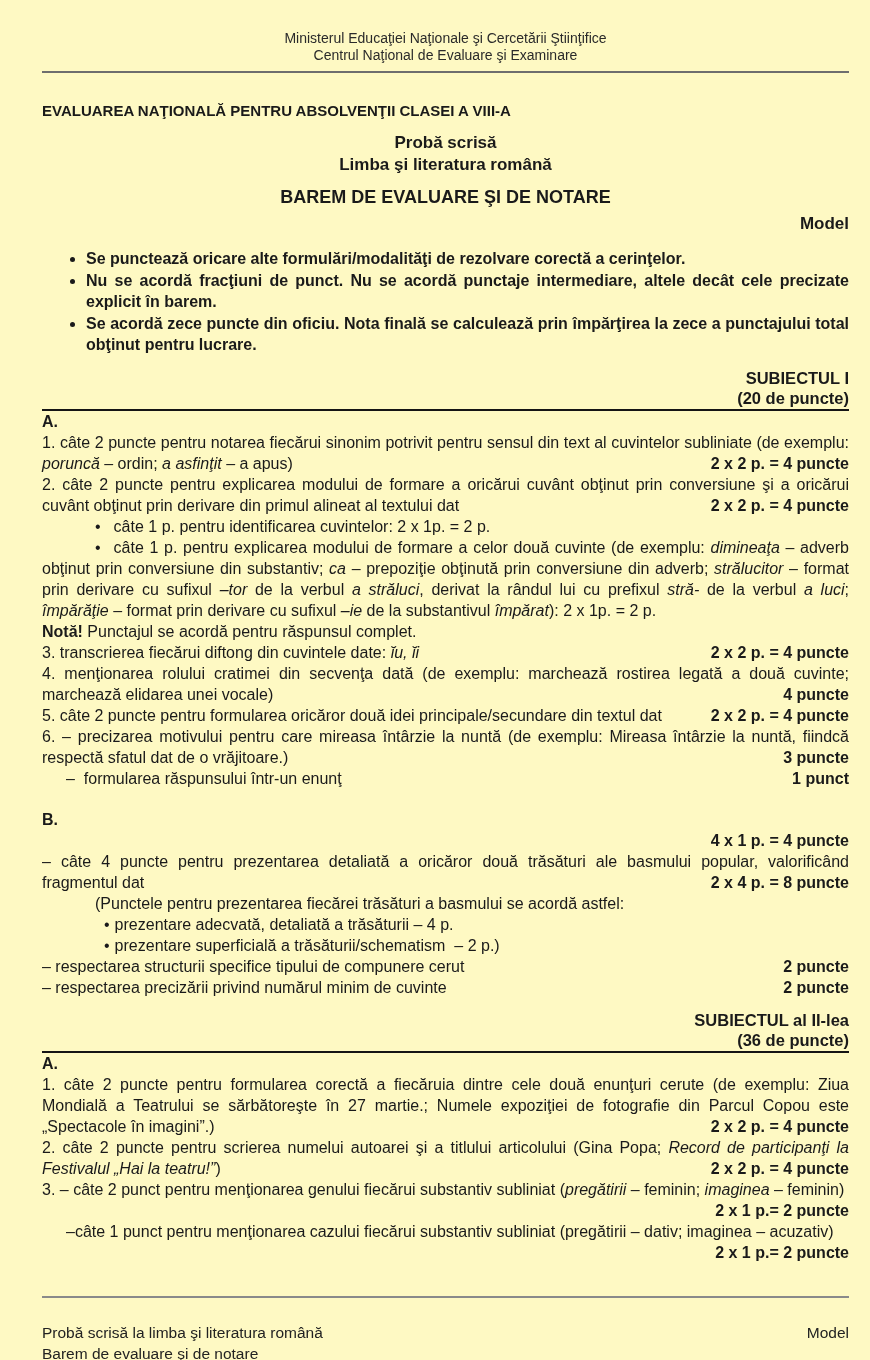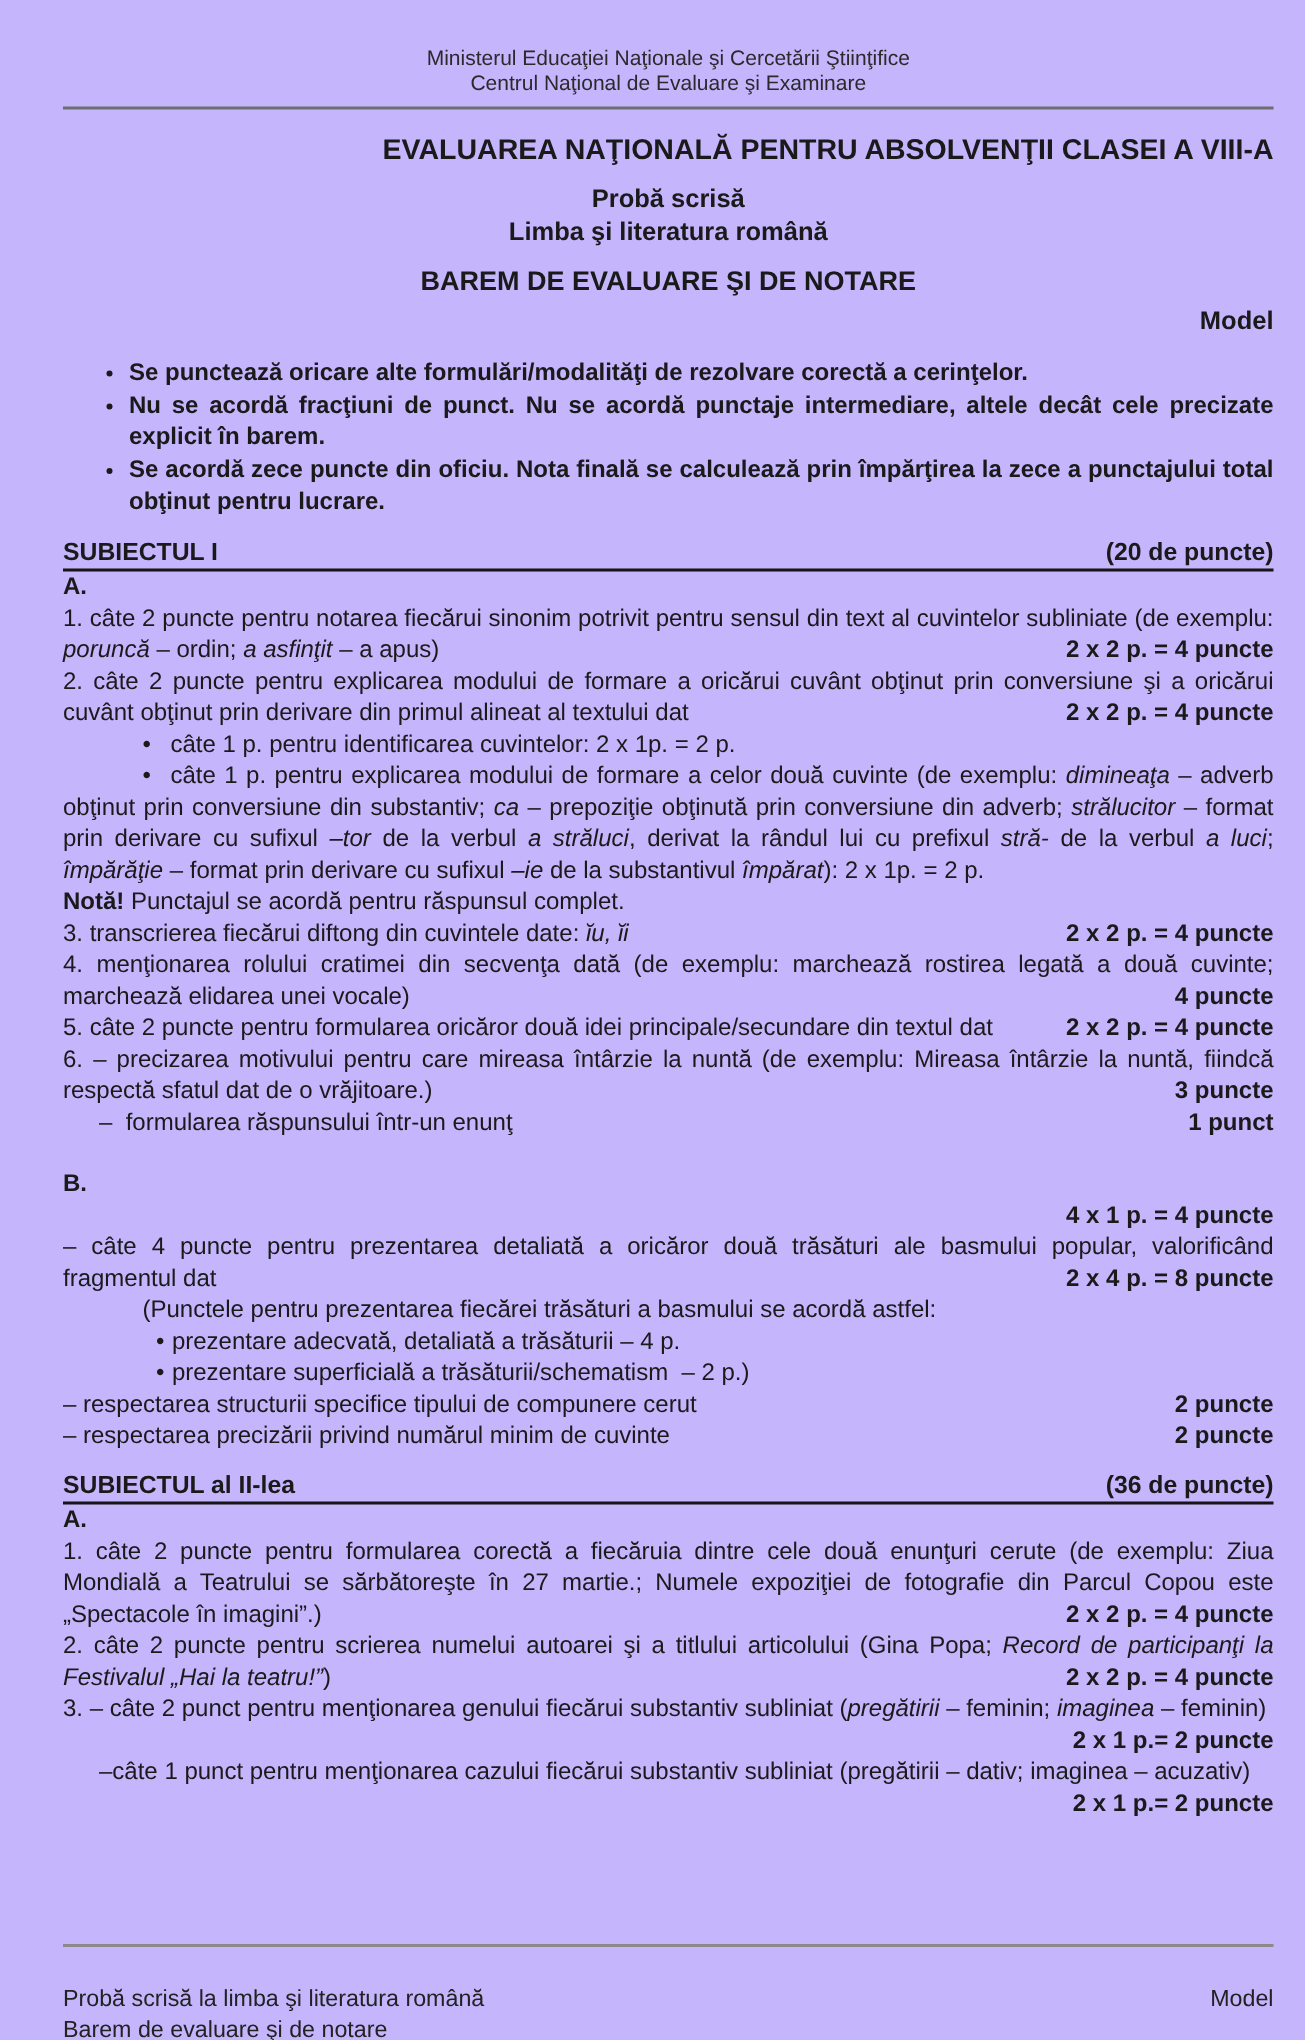--- a/index.html
+++ b/index.html
@@ -1,40 +1,40 @@
 <!DOCTYPE html>
 <html lang="ro"><head>
 <meta charset="utf-8">
 <style>
   html,body { margin:0; padding:0; background:#f4f4f4; }
   .page {
     position:relative; width:870px; height:1360px; margin:0 auto;
-    background:#c4b5fd; overflow:hidden;
+    background:#fef9c3; overflow:hidden;
     font-family:"Liberation Sans", sans-serif; color:#1a1a1a;
   }
   .content { padding:30px 21px 0 42px; }
 
   .ministry { text-align:center; font-size:14px; line-height:17px; color:#2a2a2a; }
   .toprule { border:none; border-top:2px solid #6e6e6e; margin:7px 0 0 0; }
 
-  .title  { text-align:right; font-weight:bold; font-size:19px; line-height:24px; margin-top:16px; }
+  .title  { text-align:left; font-weight:bold; font-size:15px; line-height:24px; margin-top:26px; }
   .year   { text-align:center; font-weight:bold; font-size:17px; line-height:22px; margin-top:3px; }
   .proba  { text-align:center; font-weight:bold; font-size:17px; line-height:22px; margin-top:9px; }
   .limba  { text-align:center; font-weight:bold; font-size:17px; line-height:22px; }
   .barem  { text-align:center; font-weight:bold; font-size:18px; line-height:23px; margin-top:10px; }
   .model  { text-align:right;  font-weight:bold; font-size:17px; line-height:22px; margin-top:4px; }
 
   ul.rules { margin:13px 0 0 0; padding-left:44px; font-weight:bold; font-size:16px; }
   ul.rules li { text-align:justify; line-height:21.5px; }
 
   .sect { margin-top:12px; }
   .sect-head {
     display:flex; justify-content:space-between; align-items:flex-end;
     font-weight:bold; font-size:16.5px; line-height:20px;
-    border-bottom:2px solid #151515; padding-bottom:1px;
+    border-bottom:2px solid #151515; padding-bottom:1px;flex-direction:column;
   }
 
   .blk { margin:0; font-size:16px; line-height:21px; text-align:justify; display:flow-root; }
   .label   { font-weight:bold; }
   .gap-lg  { margin-top:20px; }
   .bullet1 { text-indent:53px; }
   .bullet1 .mk { margin-right:13px; }
   .bullet2 { padding-left:62px; text-align:left; text-indent:0; }
   .bullet2 .mk { margin-right:5px; }
   .indent  { padding-left:53px; text-align:left; }

